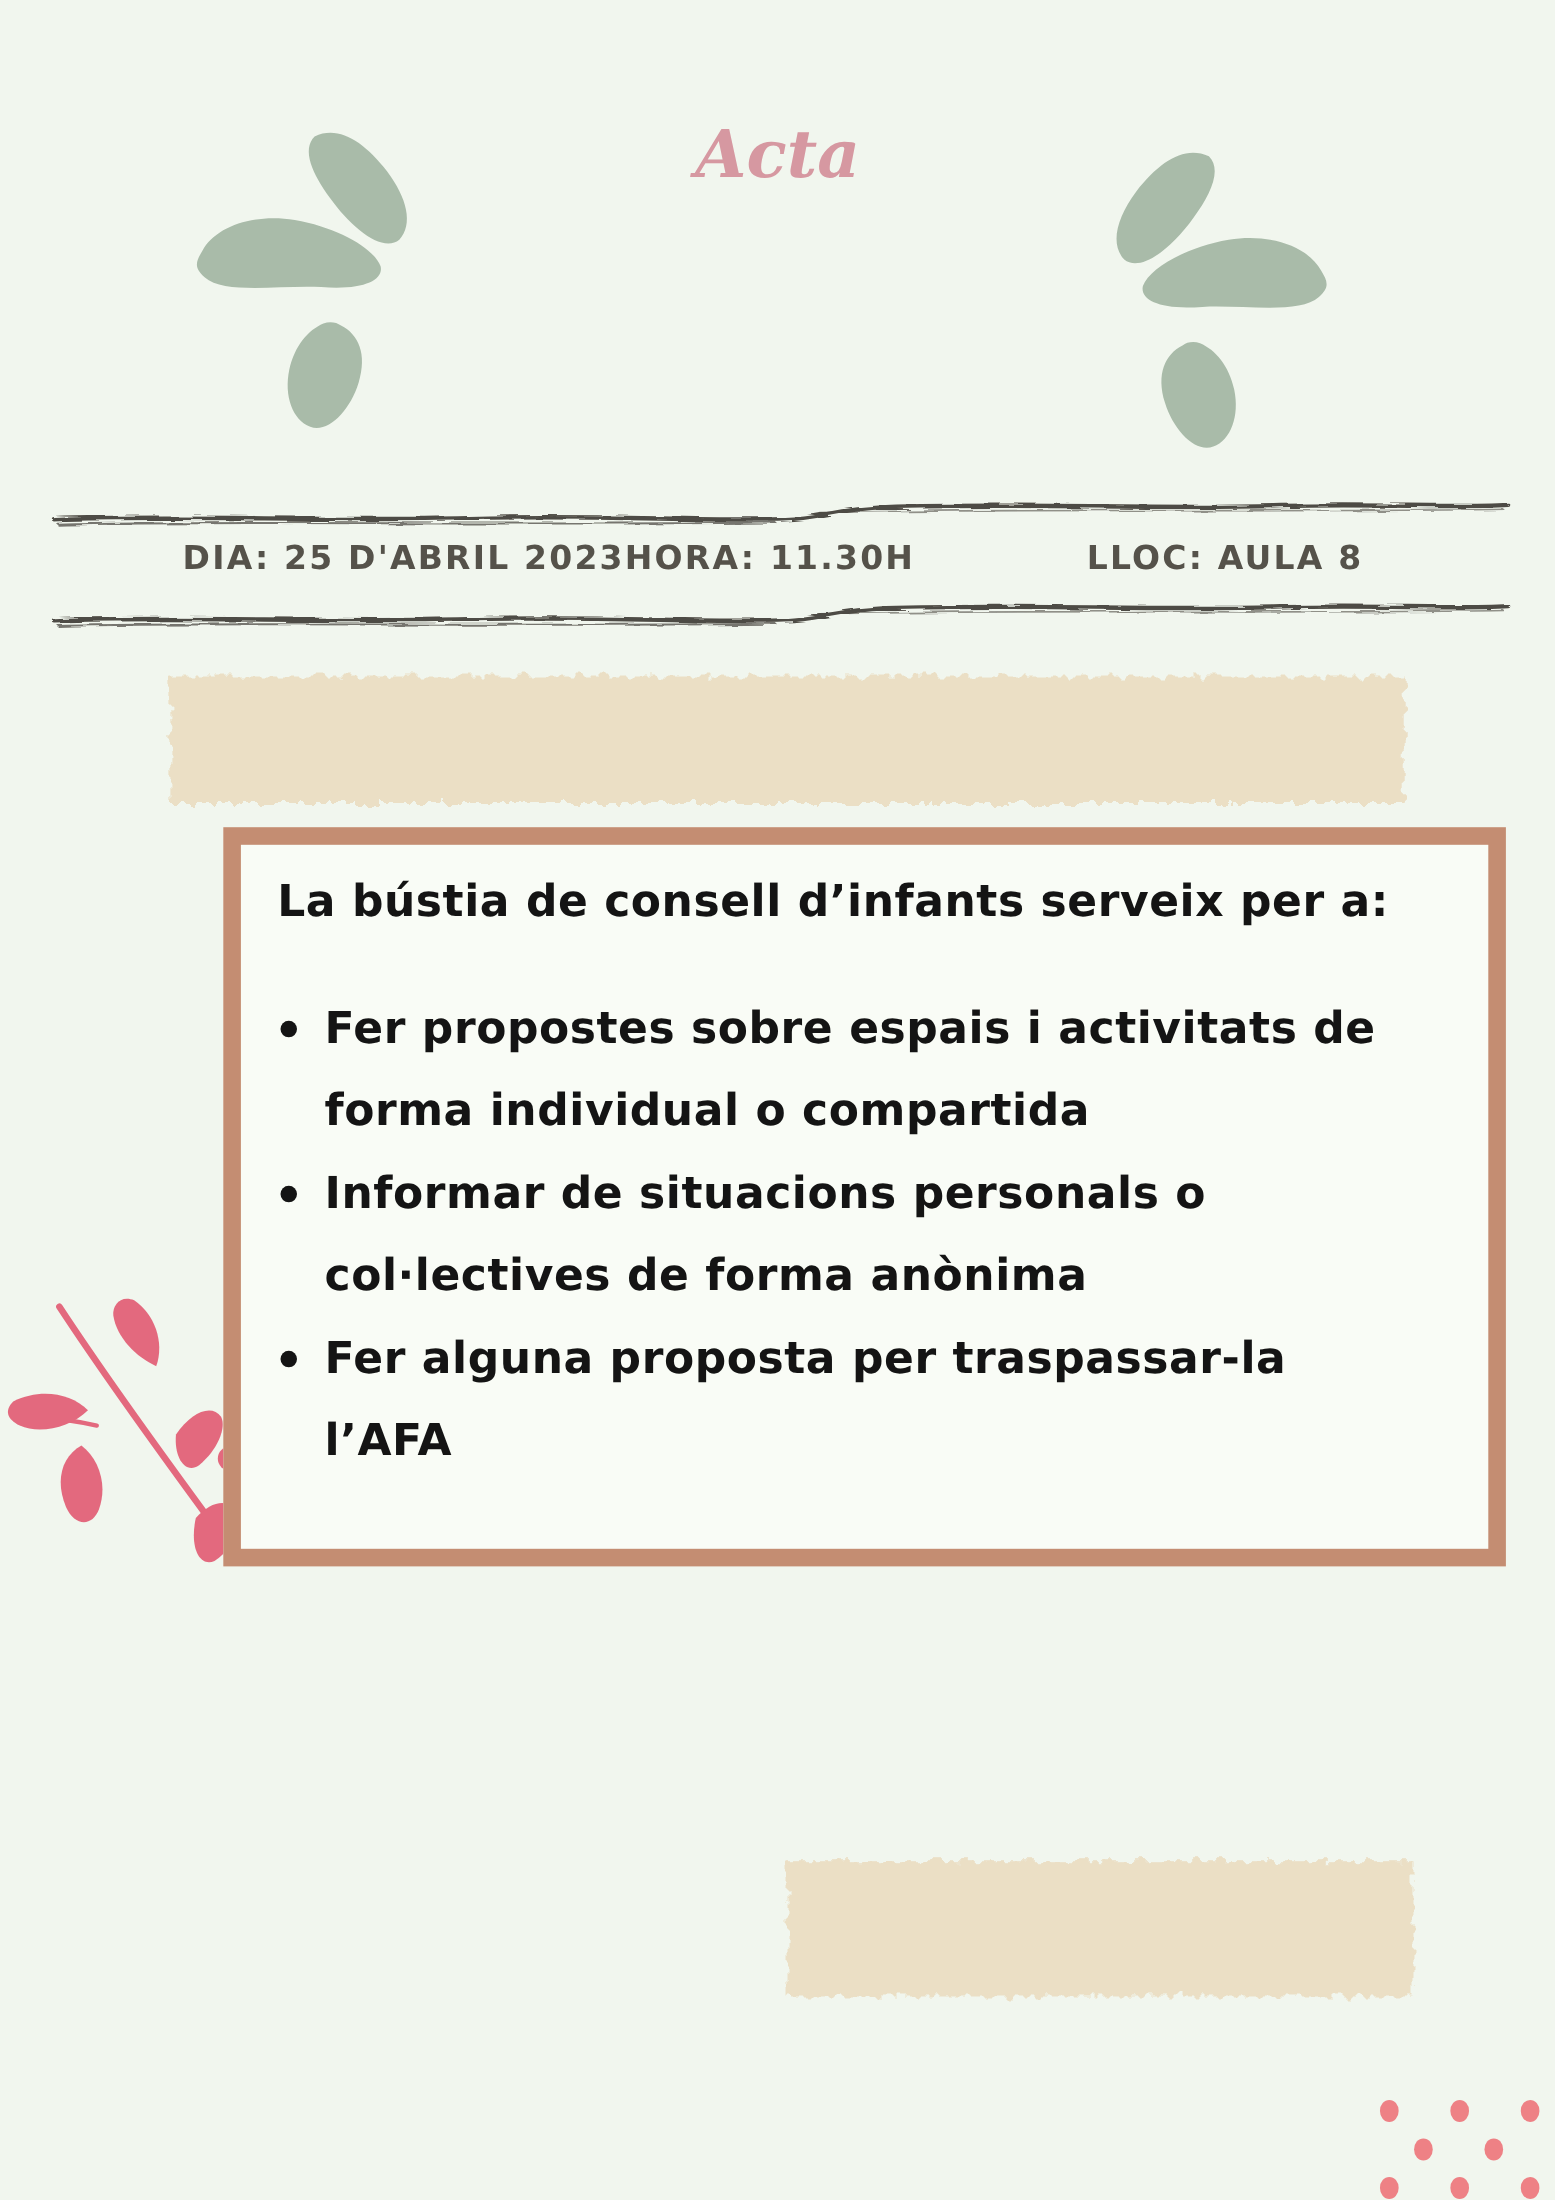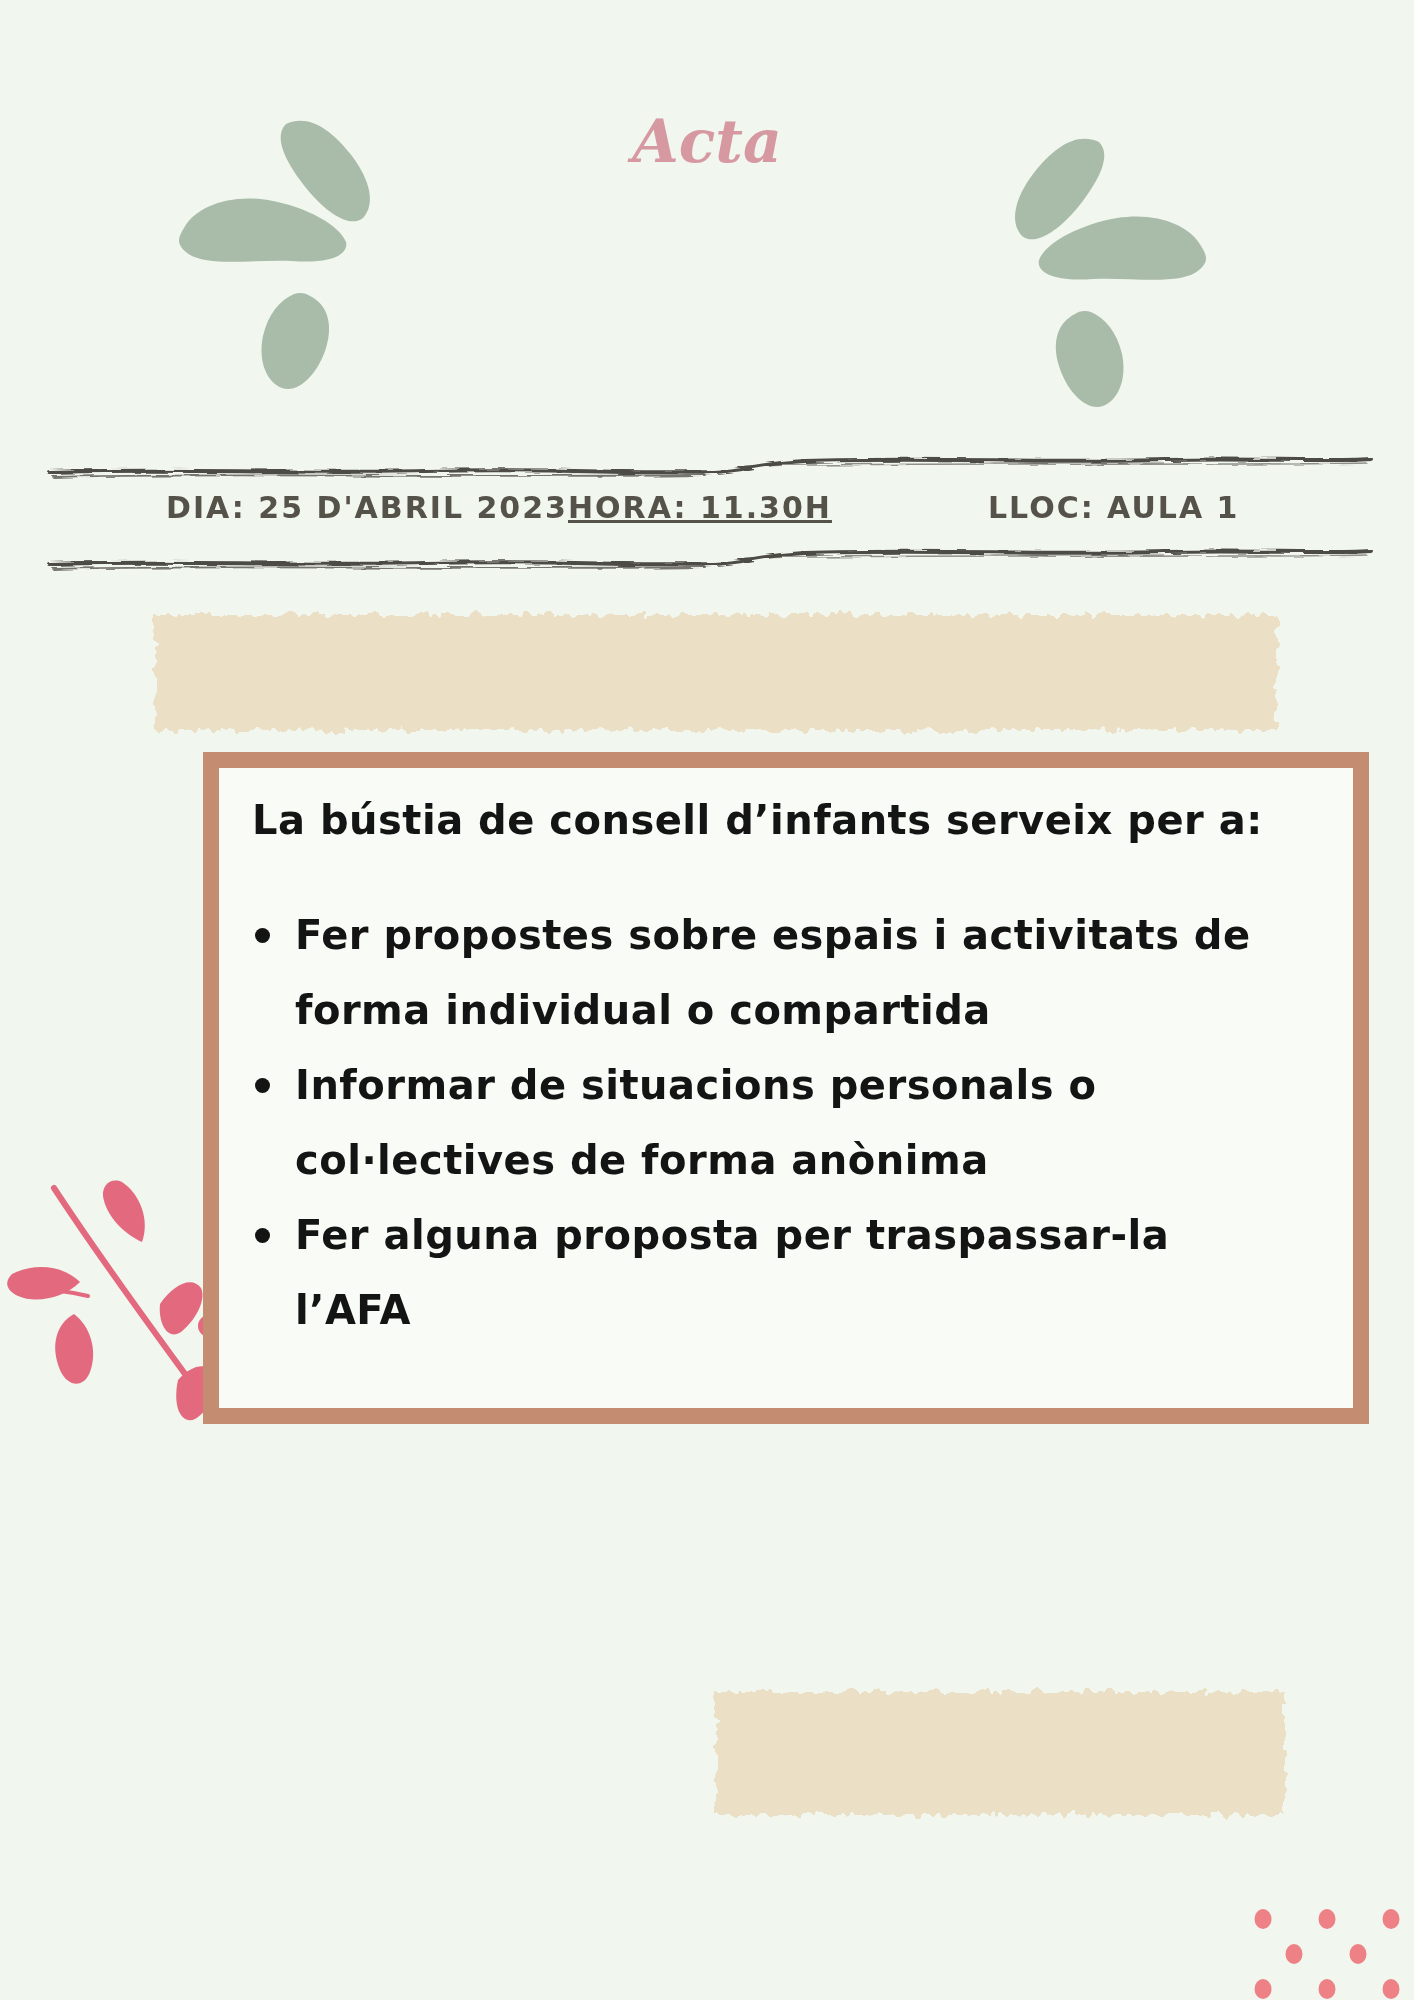--- a/index.html
+++ b/index.html
@@ -29,21 +29,21 @@
     color:var(--script-pink);
   }
   .title1{top:108px;left:0;font-size:60px;line-height:1.1;}
   .title2{top:296px;left:0;font-size:80px;line-height:1.1;}
   
   .meta{
     font-weight:bold;font-size:30px;letter-spacing:2px;
     color:var(--meta-ink);top:490px;white-space:nowrap;
   }
   .meta-date{left:150px;margin-left:16px;}
-  .meta-time{left:568px;text-decoration:underline;}
+  .meta-time{left:568px;}
   .meta-place{left:988px;}
   
   .section-heading{
     left:315px;top:640px;font-size:36px;font-weight:bold;
     letter-spacing:1px;color:var(--ink);line-height:48px;white-space:nowrap;
   }
   
   .content-box{
     left:203px;top:752px;width:1090px;height:640px;
     border:16px solid var(--terracotta);
@@ -109,21 +109,21 @@
   <svg class="abs" style="left:45px;top:452px;" width="1330" height="32" viewBox="0 0 1330 32">
     <g filter="url(#sketch)" fill="none" style="stroke:var(--line-ink);" stroke-linecap="round">
       <path d="M4,20 C120,16 250,22 380,19 C500,16 590,22 668,20 C700,19 715,11 760,9 C880,5 1000,11 1120,8 C1210,6 1280,10 1326,7" stroke-width="4"></path>
       <path d="M8,25 C160,21 400,26 660,23" stroke-width="1.8" opacity="0.75"></path>
       <path d="M700,14 C900,10 1120,14 1322,11" stroke-width="1.5" opacity="0.6"></path>
     </g>
   </svg>
 
   <div class="abs meta meta-date">DIA: 25 D'ABRIL 2023</div>
   <div class="abs meta meta-time">HORA: 11.30H</div>
-  <div class="abs meta meta-place">LLOC: AULA 1</div>
+  <div class="abs meta meta-place">LLOC: AULA 8</div>
 
   <svg class="abs" style="left:45px;top:544px;" width="1330" height="32" viewBox="0 0 1330 32">
     <g filter="url(#sketch)" fill="none" style="stroke:var(--line-ink);" stroke-linecap="round">
       <path d="M4,20 C120,16 250,22 380,19 C500,16 590,22 668,20 C700,19 715,11 760,9 C880,5 1000,11 1120,8 C1210,6 1280,10 1326,7" stroke-width="4"></path>
       <path d="M8,25 C160,21 400,26 660,23" stroke-width="1.8" opacity="0.75"></path>
       <path d="M700,14 C900,10 1120,14 1322,11" stroke-width="1.5" opacity="0.6"></path>
     </g>
   </svg>
 
   <svg class="abs" style="left:134px;top:595px;" width="1180" height="160" viewBox="0 0 1180 160">

